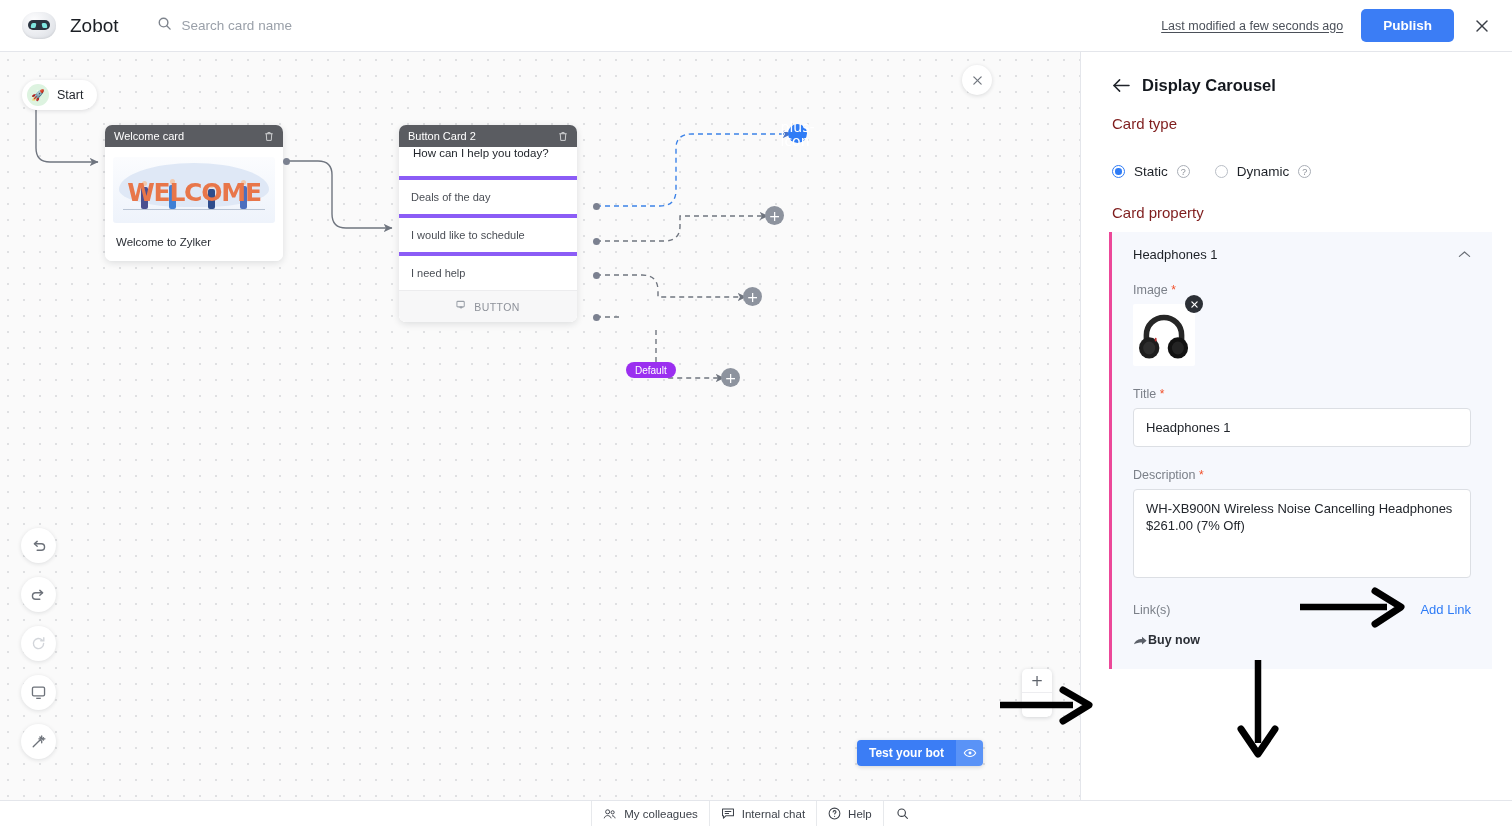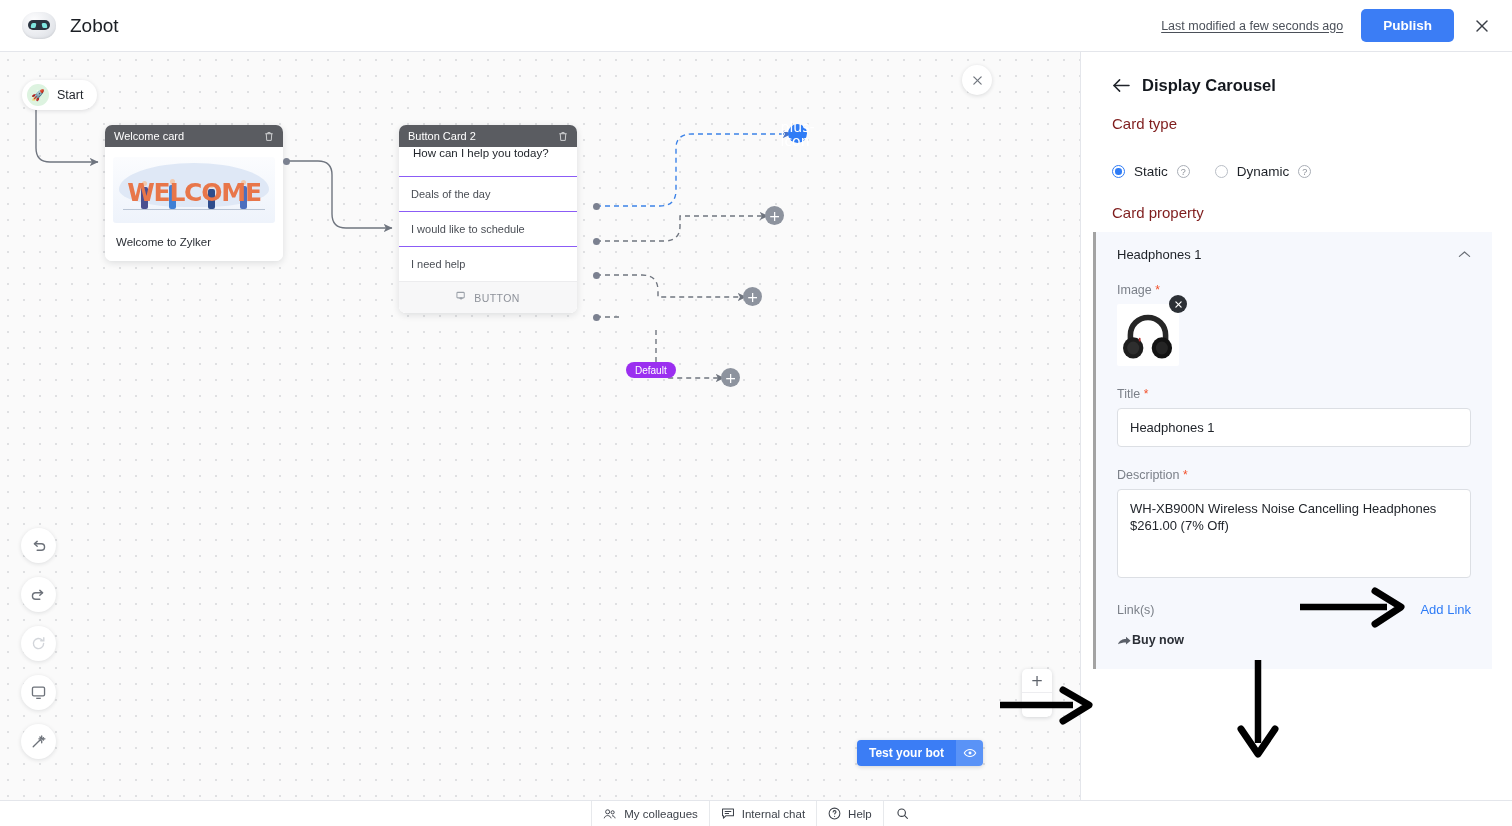--- a/index.html
+++ b/index.html
@@ -132,21 +132,21 @@
   .p1 { left: 28px; height: 22px; background: #4a4f8f; }
   .p2 { left: 56px; height: 24px; background: #3f7fd4; }
   .p3 { left: 95px; height: 20px; background: #2f4d8c; }
   .p4 { left: 127px; height: 23px; background: #4c6fbe; }
   .welcome-text { font-size: 11.5px; color: #2b2f36; padding: 9px 11px 13px; }
 
   .btncard-node { left: 399px; top: 73px; width: 178px; }
   .bc-question { font-size: 11.5px; color: #22262c; padding: 0 12px 17px 14px; }
   .bc-opt {
     font-size: 11px; color: #4a4e55; padding: 11px 12px;
-    border-top: 1px solid #8b5cf6;
+    border-top: 4px solid #8b5cf6;
   }
   .bc-btnrow {
     border-top: 1px solid #ececee; background: #f7f7f8;
     display: flex; align-items: center; justify-content: center; gap: 7px;
     padding: 9px 0; font-size: 10.5px; color: #8d9199; letter-spacing: .4px;
   }
 
   .port {
     position: absolute; width: 7px; height: 7px; border-radius: 50%;
     background: #7b8190;
@@ -227,21 +227,21 @@
   }
   .radio-label { font-size: 13.5px; color: #1d2127; }
   .qmark {
     width: 13px; height: 13px; border-radius: 50%; border: 1px solid #a9aeb6;
     color: #8b9098; font-size: 9px; display: flex; align-items: center;
     justify-content: center; cursor: pointer; font-family: "Liberation Sans", sans-serif;
   }
   #card-prop-label { margin-top: 25px; }
 
   .card-prop {
-    margin: 11px 20px 0 12px; border-left: 3px solid #a3a3a3;
+    margin: 11px 20px 0 28px; border-left: 3px solid #ec4899;
     background: #f6f8fd; padding: 0 0 22px 0;
   }
   .cp-head {
     display: flex; align-items: center; padding: 15px 21px 0 21px;
   }
   .cp-head .nm { font-size: 13px; color: #1d2127; flex: 1; }
   .cp-chev { color: #6b7078; cursor: pointer; display: flex; }
   .fld-label {
     font-size: 12.5px; color: #7b8089; padding: 0 21px; margin-top: 21px;
   }
@@ -294,20 +294,29 @@
 </head>
 <body>
 
 <div id="app">
 
   <div class="header">
     <div class="brand-logo">
       <span class="visor"></span>
     </div>
     <div class="brand-name">Zobot</div>
+    <div class="search-wrap">
+      <span>
+        <svg width="15" height="15" viewBox="0 0 16 16" fill="none" stroke="#7e848d" stroke-width="1.5">
+          <circle cx="7" cy="7" r="4.6"></circle>
+            <line x1="10.4" y1="10.4" x2="14" y2="14" stroke-linecap="round"></line>
+        </svg>
+      </span>
+      <input class="search-input" type="text" placeholder="Search card name" style="">
+    </div>
     <div class="header-right">
       <span class="last-modified">Last modified a few seconds ago</span>
       <button class="publish-btn">Publish</button>
       <span class="hdr-close">
         <svg width="16" height="16" viewBox="0 0 16 16" stroke="#3a3f47" stroke-width="1.4" stroke-linecap="round">
           <line x1="3" y1="3" x2="13" y2="13"></line>
             <line x1="13" y1="3" x2="3" y2="13"></line>
         </svg>
       </span>
     </div>

